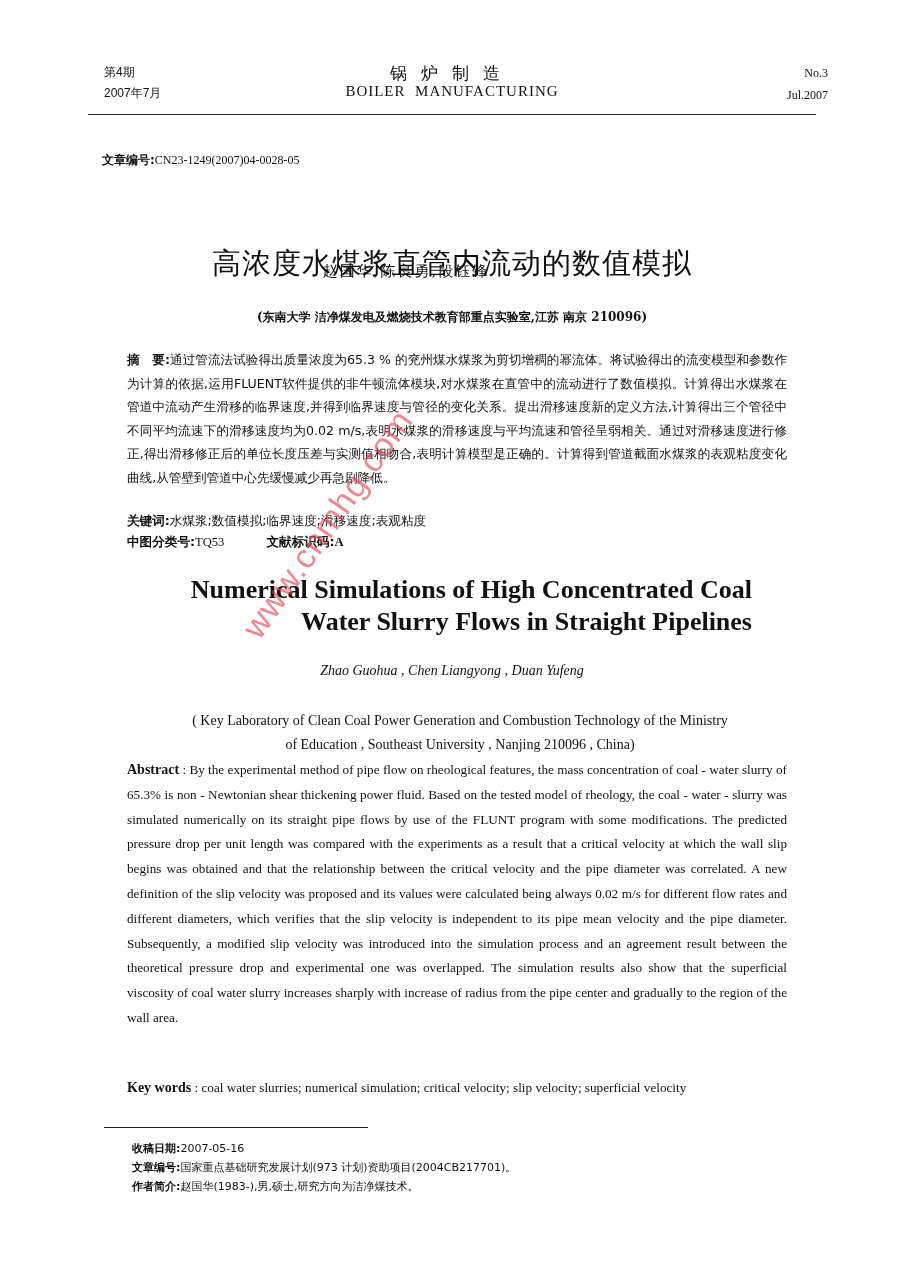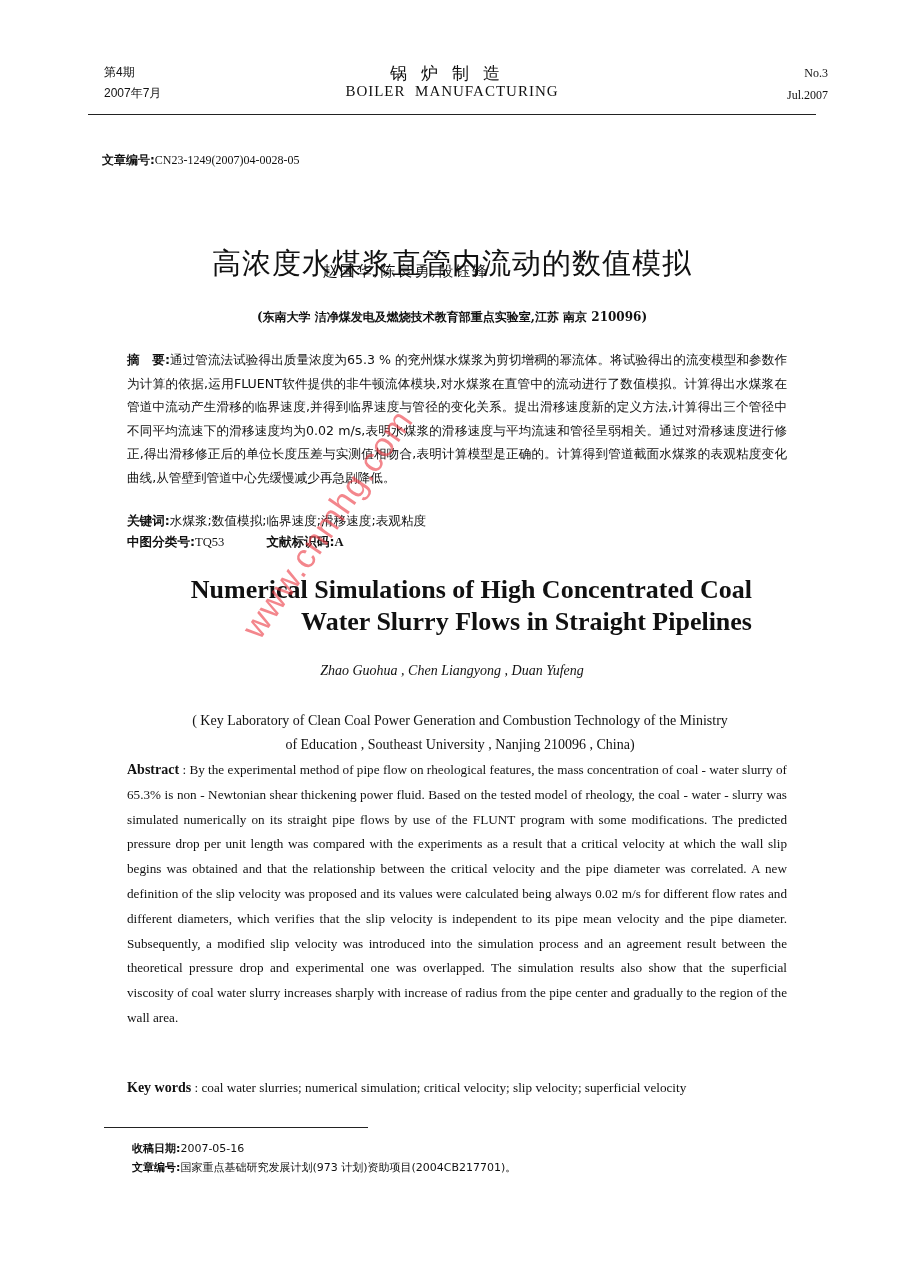--- a/index.html
+++ b/index.html
@@ -81,15 +81,16 @@
 </div>
 
 <div class="abs kw-en">
   <span class="lbl">Key words</span><span> : </span><span>coal water slurries; numerical simulation; critical velocity; slip velocity; superficial velocity</span>
 </div>
 
 <div class="abs rule-foot"></div>
 <div class="abs foot">
   <div><span class="lbl">收稿日期:</span><span>2007-05-16</span></div>
   <div><span class="lbl">文章编号:</span><span>国家重点基础研究发展计划(973 计划)资助项目(2004CB217701)。</span></div>
+  <div><span class="lbl">作者简介:</span><span>赵国华(1983-),男,硕士,研究方向为洁净煤技术。</span></div>
 </div>
 
 <div class="abs watermark">www.cnmhg.com</div>
 
 </body></html>

